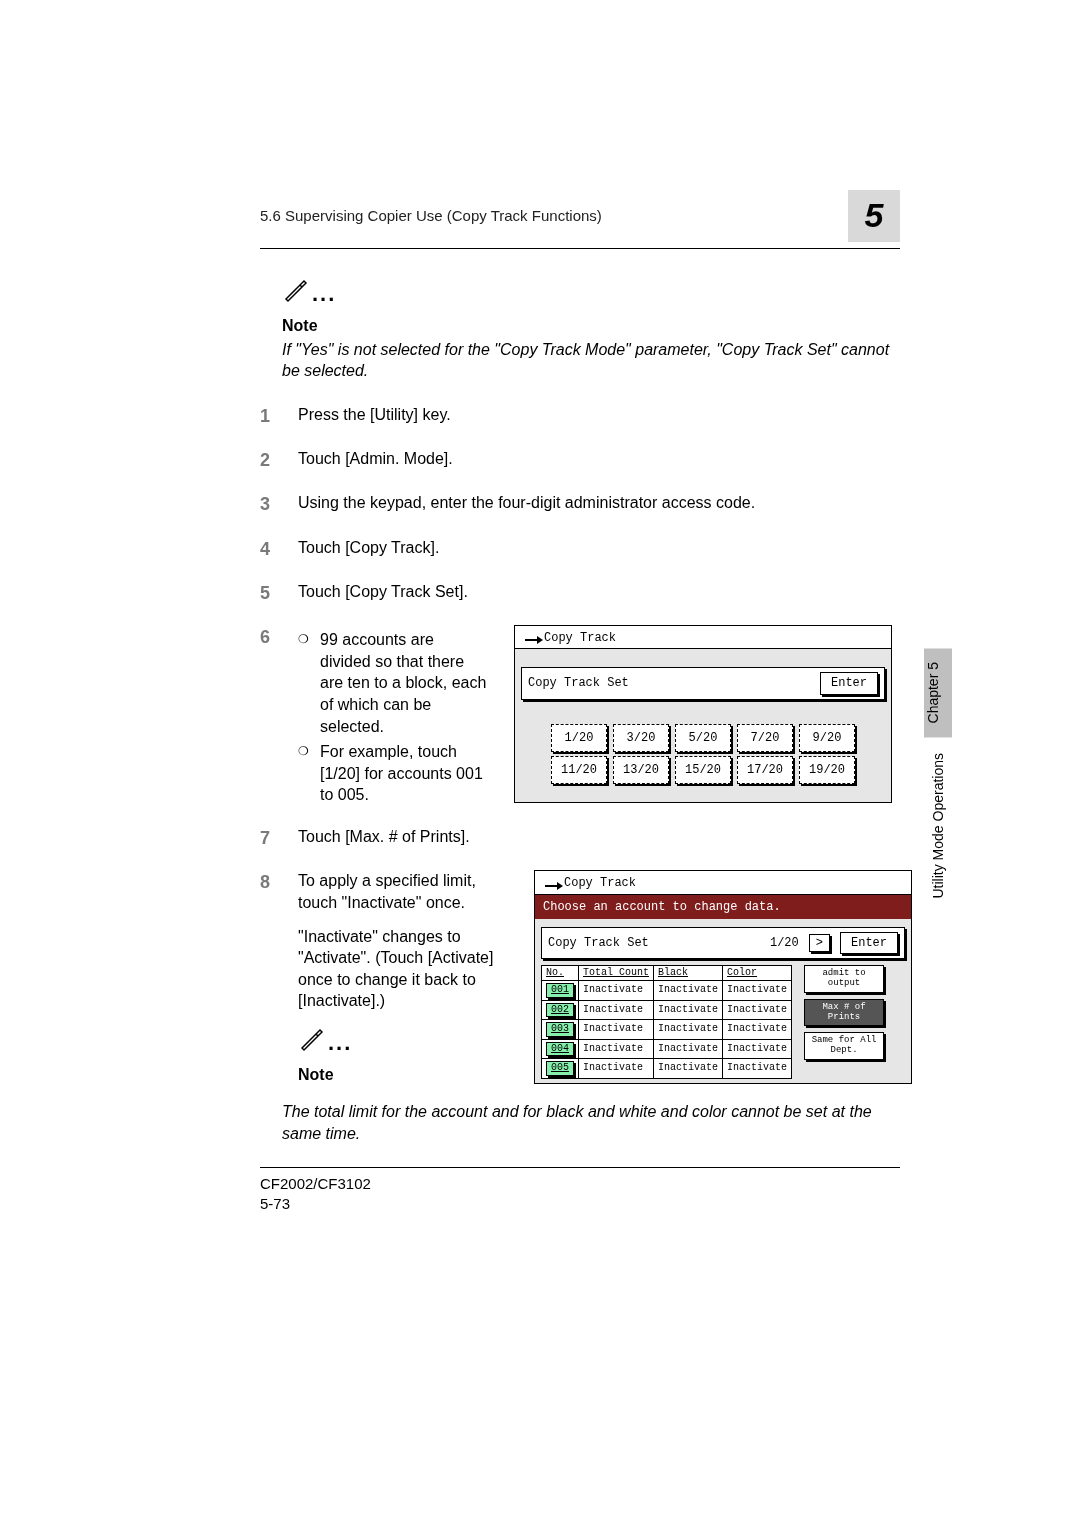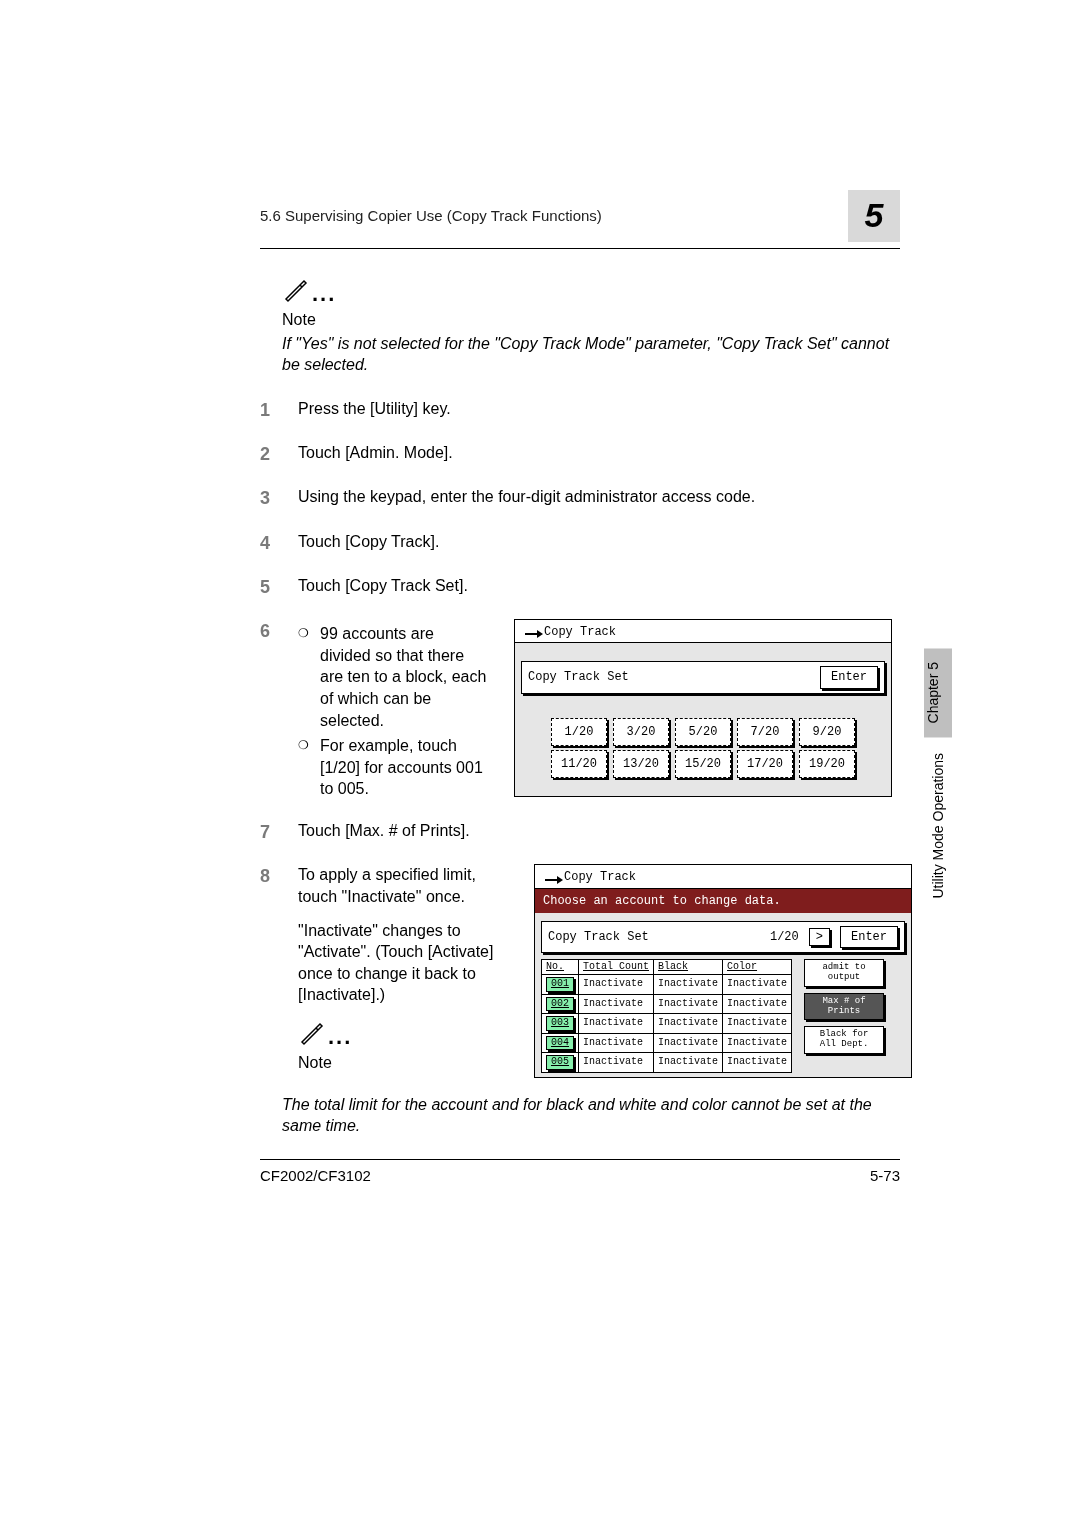--- a/index.html
+++ b/index.html
@@ -58,22 +58,22 @@
   }
   .pen-icon svg { display: block; }
   .dots {
     font-size: 22px;
     font-weight: bold;
     letter-spacing: 2px;
     line-height: 10px;
     padding-bottom: 4px;
   }
   .note-title {
-    font-weight: normal;
-    margin-top: 6px;
+    font-weight: bold;
+    margin-top: 12px;
   }
   .note-body {
     font-style: italic;
     margin-top: 2px;
   }
 
   .step-list {
     list-style: none;
     padding: 0;
     margin: 0;
@@ -272,20 +272,21 @@
 
   .footer-rule {
     border: 0;
     border-top: 1px solid #000;
     margin: 22px 0 6px 0;
   }
   .footer-row {
     display: flex;
     justify-content: space-between;
     font-size: 15px;
+    flex-direction: column;
   }
 </style>
 </head>
 <body>
 
 <div class="page">
 
   <div class="header-row">
     <span class="header-text">5.6 Supervising Copier Use (Copy Track Functions)</span>
     <span class="chapter-box">5</span>
@@ -449,21 +450,21 @@
                 <td><span class="no-col">005</span></td>
                 <td>Inactivate</td>
                 <td>Inactivate</td>
                 <td>Inactivate</td>
               </tr>
             </tbody>
               </table>
             <div class="side-btns">
               <div class="side-btn">admit to output</div>
               <div class="side-btn dark">Max # of Prints</div>
-              <div class="side-btn">Black for All Dept.</div>
+              <div class="side-btn">Same for All Dept.</div>
             </div>
           </div>
         </div>
       </div>
     </li>
   </ol>
 
   <div class="note-body" style="margin-left:22px; margin-top:-4px;">The total limit for the account and for black and white and color cannot be set at the same time.</div>
 
   <hr class="footer-rule">

